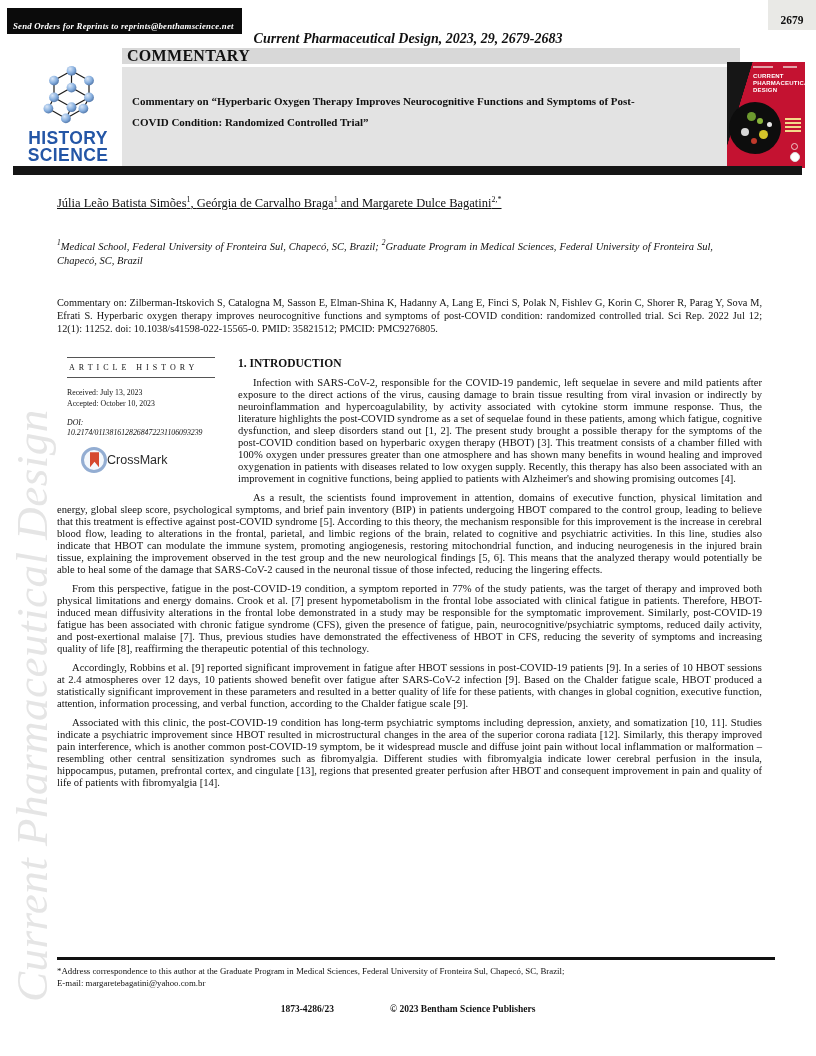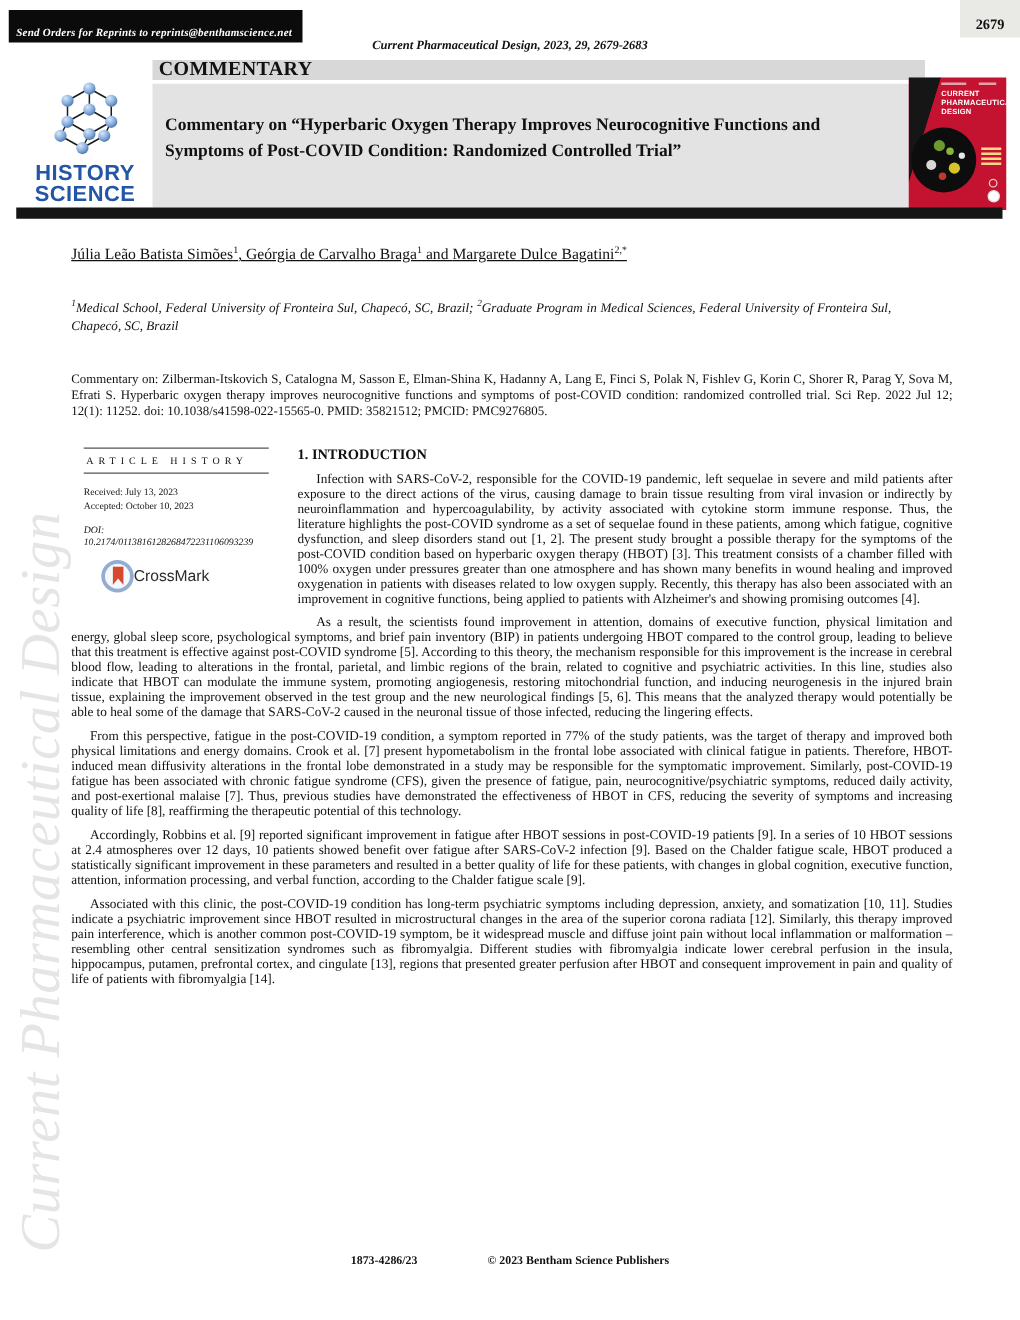--- a/index.html
+++ b/index.html
@@ -16,38 +16,38 @@
     font-size:8.8px; font-weight:bold; font-style:italic;
     padding:13px 8px 3px 6px; letter-spacing:.2px;
   }
   .pagenum-box {
     position:absolute; right:0; top:0; width:48px; height:30px; background:#e9e9e6;
     display:flex; align-items:flex-end; justify-content:center; padding-bottom:4px;
     font-size:11.5px; font-weight:bold;
   }
   .journal-line {
     position:absolute; left:0; top:31px; width:100%; text-align:center;
-    font-size:10px; font-weight:bold; font-style:italic;
+    font-size:14px; font-weight:bold; font-style:italic;
   }
   .commentary-bar {
     position:absolute; left:122px; top:48px; width:618px; height:16px;
     background:#d8d8d8; font-size:16px; font-weight:bold; line-height:16px;
     padding-left:5px; letter-spacing:.3px;
   }
 
   
   .logo-block { position:absolute; left:14px; top:64px; width:108px; height:102px; text-align:center; }
   .logo-block svg { display:block; margin:0 auto 2px; }
   .publisher-name {
     font-family:"Liberation Sans", sans-serif; font-weight:bold; color:#2456a6;
     font-size:17.5px; line-height:16.5px; letter-spacing:.4px;
   }
   .title-box {
     position:absolute; left:122px; top:67px; width:609px; height:99px; background:#e3e3e3;
-    padding:24px 62px 12px 10px; font-size:14px; font-weight:bold; line-height:20.5px;
+    padding:24px 62px 12px 10px; font-size:11px; font-weight:bold; line-height:20.5px;
   }
   .cover {
     position:absolute; left:727px; top:62px; width:78px; height:106px;
     background:#c41231; overflow:hidden;
   }
   .cover-diag { position:absolute; left:0; top:0; width:100%; height:100%;
     background:linear-gradient(107deg,#161616 23%, rgba(0,0,0,0) 23.5%); }
   .cover-top-decor { position:absolute; left:26px; top:4px; width:20px; height:2px; background:#e8c7c7; opacity:.8; }
   .cover-top-decor2 { position:absolute; left:56px; top:4px; width:14px; height:2px; background:#e8c7c7; opacity:.8; }
   .cover-title { position:absolute; left:26px; top:11px; color:#fff;
@@ -216,20 +216,25 @@
 
       <h2 class="sec-heading">1. INTRODUCTION</h2>
       <p class="body">Infection with SARS-CoV-2, responsible for the COVID-19 pandemic, left sequelae in severe and mild patients after exposure to the direct actions of the virus, causing damage to brain tissue resulting from viral invasion or indirectly by neuroinflammation and hypercoagulability, by activity associated with cytokine storm immune response. Thus, the literature highlights the post-COVID syndrome as a set of sequelae found in these patients, among which fatigue, cognitive dysfunction, and sleep disorders stand out [1, 2]. The present study brought a possible therapy for the symptoms of the post-COVID condition based on hyperbaric oxygen therapy (HBOT) [3]. This treatment consists of a chamber filled with 100% oxygen under pressures greater than one atmosphere and has shown many benefits in wound healing and improved oxygenation in patients with diseases related to low oxygen supply. Recently, this therapy has also been associated with an improvement in cognitive functions, being applied to patients with Alzheimer's and showing promising outcomes [4].</p>
       <p class="body">As a result, the scientists found improvement in attention, domains of executive function, physical limitation and energy, global sleep score, psychological symptoms, and brief pain inventory (BIP) in patients undergoing HBOT compared to the control group, leading to believe that this treatment is effective against post-COVID syndrome [5]. According to this theory, the mechanism responsible for this improvement is the increase in cerebral blood flow, leading to alterations in the frontal, parietal, and limbic regions of the brain, related to cognitive and psychiatric activities. In this line, studies also indicate that HBOT can modulate the immune system, promoting angiogenesis, restoring mitochondrial function, and inducing neurogenesis in the injured brain tissue, explaining the improvement observed in the test group and the new neurological findings [5, 6]. This means that the analyzed therapy would potentially be able to heal some of the damage that SARS-CoV-2 caused in the neuronal tissue of those infected, reducing the lingering effects.</p>
       <p class="body">From this perspective, fatigue in the post-COVID-19 condition, a symptom reported in 77% of the study patients, was the target of therapy and improved both physical limitations and energy domains. Crook et al. [7] present hypometabolism in the frontal lobe associated with clinical fatigue in patients. Therefore, HBOT-induced mean diffusivity alterations in the frontal lobe demonstrated in a study may be responsible for the symptomatic improvement. Similarly, post-COVID-19 fatigue has been associated with chronic fatigue syndrome (CFS), given the presence of fatigue, pain, neurocognitive/psychiatric symptoms, reduced daily activity, and post-exertional malaise [7]. Thus, previous studies have demonstrated the effectiveness of HBOT in CFS, reducing the severity of symptoms and increasing quality of life [8], reaffirming the therapeutic potential of this technology.</p>
       <p class="body">Accordingly, Robbins et al. [9] reported significant improvement in fatigue after HBOT sessions in post-COVID-19 patients [9]. In a series of 10 HBOT sessions at 2.4 atmospheres over 12 days, 10 patients showed benefit over fatigue after SARS-CoV-2 infection [9]. Based on the Chalder fatigue scale, HBOT produced a statistically significant improvement in these parameters and resulted in a better quality of life for these patients, with changes in global cognition, executive function, attention, information processing, and verbal function, according to the Chalder fatigue scale [9].</p>
       <p class="body">Associated with this clinic, the post-COVID-19 condition has long-term psychiatric symptoms including depression, anxiety, and somatization [10, 11]. Studies indicate a psychiatric improvement since HBOT resulted in microstructural changes in the area of the superior corona radiata [12]. Similarly, this therapy improved pain interference, which is another common post-COVID-19 symptom, be it widespread muscle and diffuse joint pain without local inflammation or malformation – resembling other central sensitization syndromes such as fibromyalgia. Different studies with fibromyalgia indicate lower cerebral perfusion in the insula, hippocampus, putamen, prefrontal cortex, and cingulate [13], regions that presented greater perfusion after HBOT and consequent improvement in pain and quality of life of patients with fibromyalgia [14].</p>
     </div>
   </div>
 
+  <div class="footnote">
+    <div class="footnote-rule"></div>
+    <div>*Address correspondence to this author at the Graduate Program in Medical Sciences, Federal University of Fronteira Sul, Chapecó, SC, Brazil;</div>
+    <div>E-mail: margaretebagatini@yahoo.com.br</div>
+  </div>
 
   <div class="footer-line">
     <span>1873-4286/23</span>
     <span>© 2023 Bentham Science Publishers</span>
   </div>
 
   <div class="watermark">Current Pharmaceutical Design</div>
 </div>
 
 </body></html>

